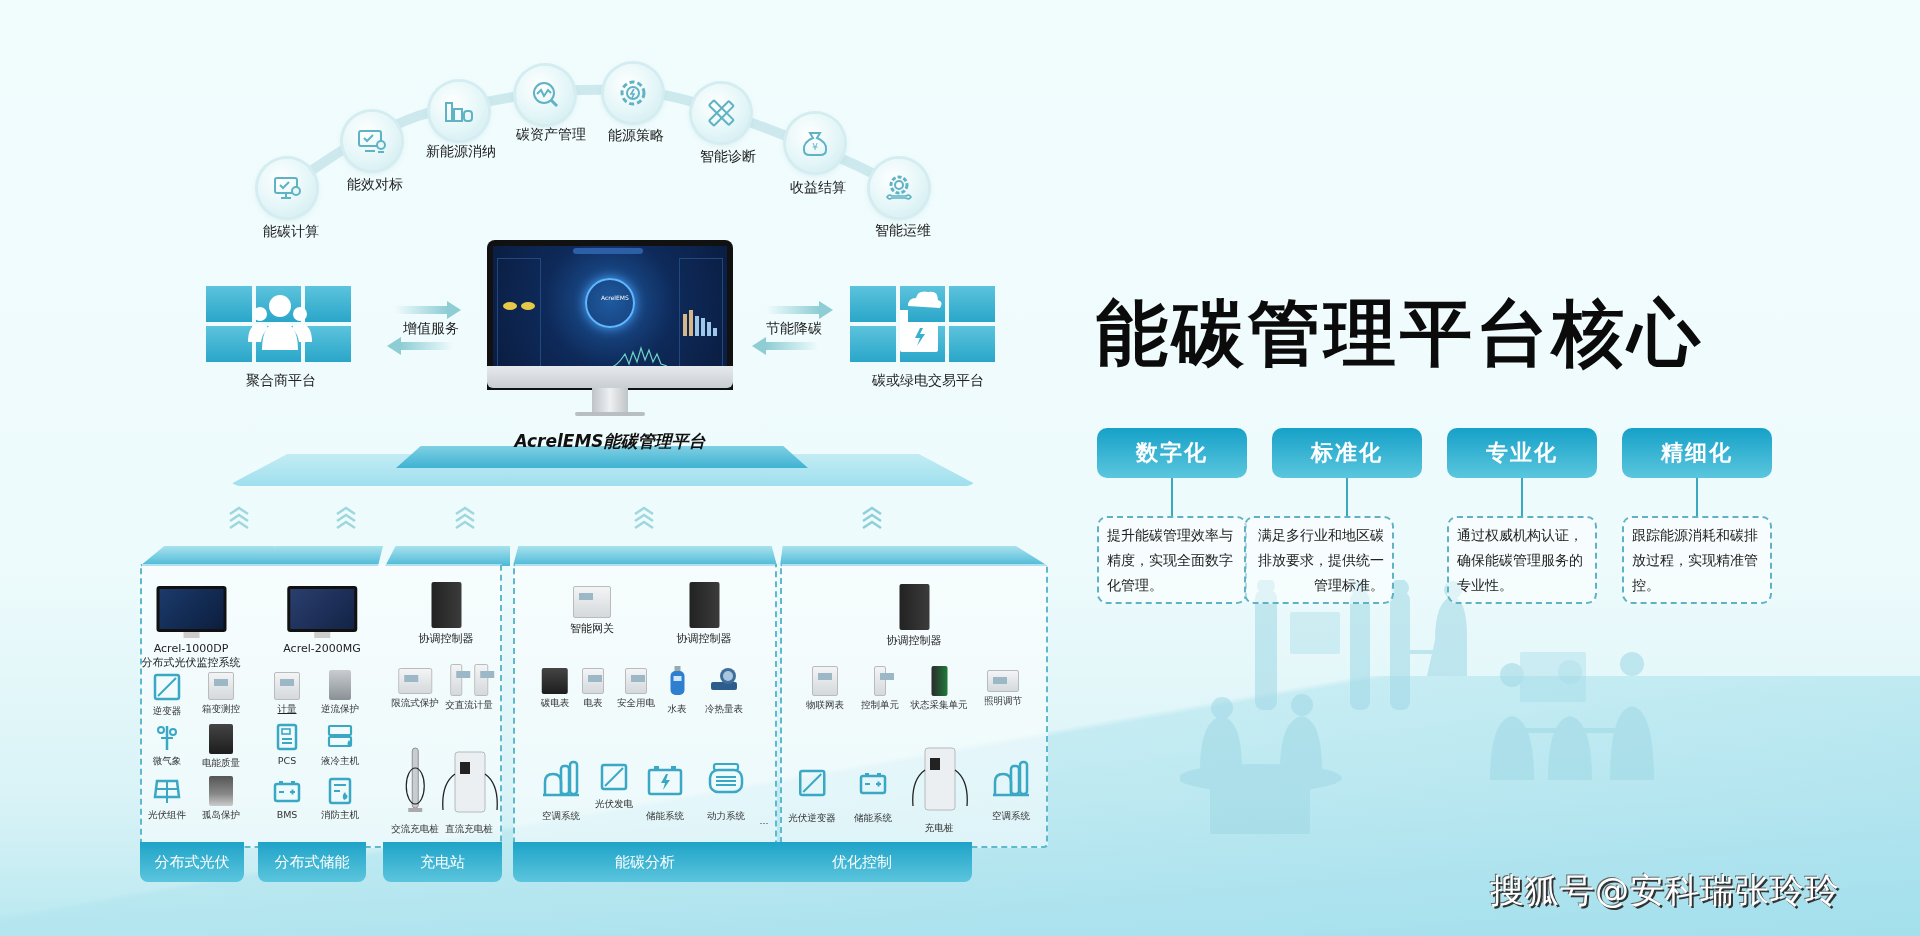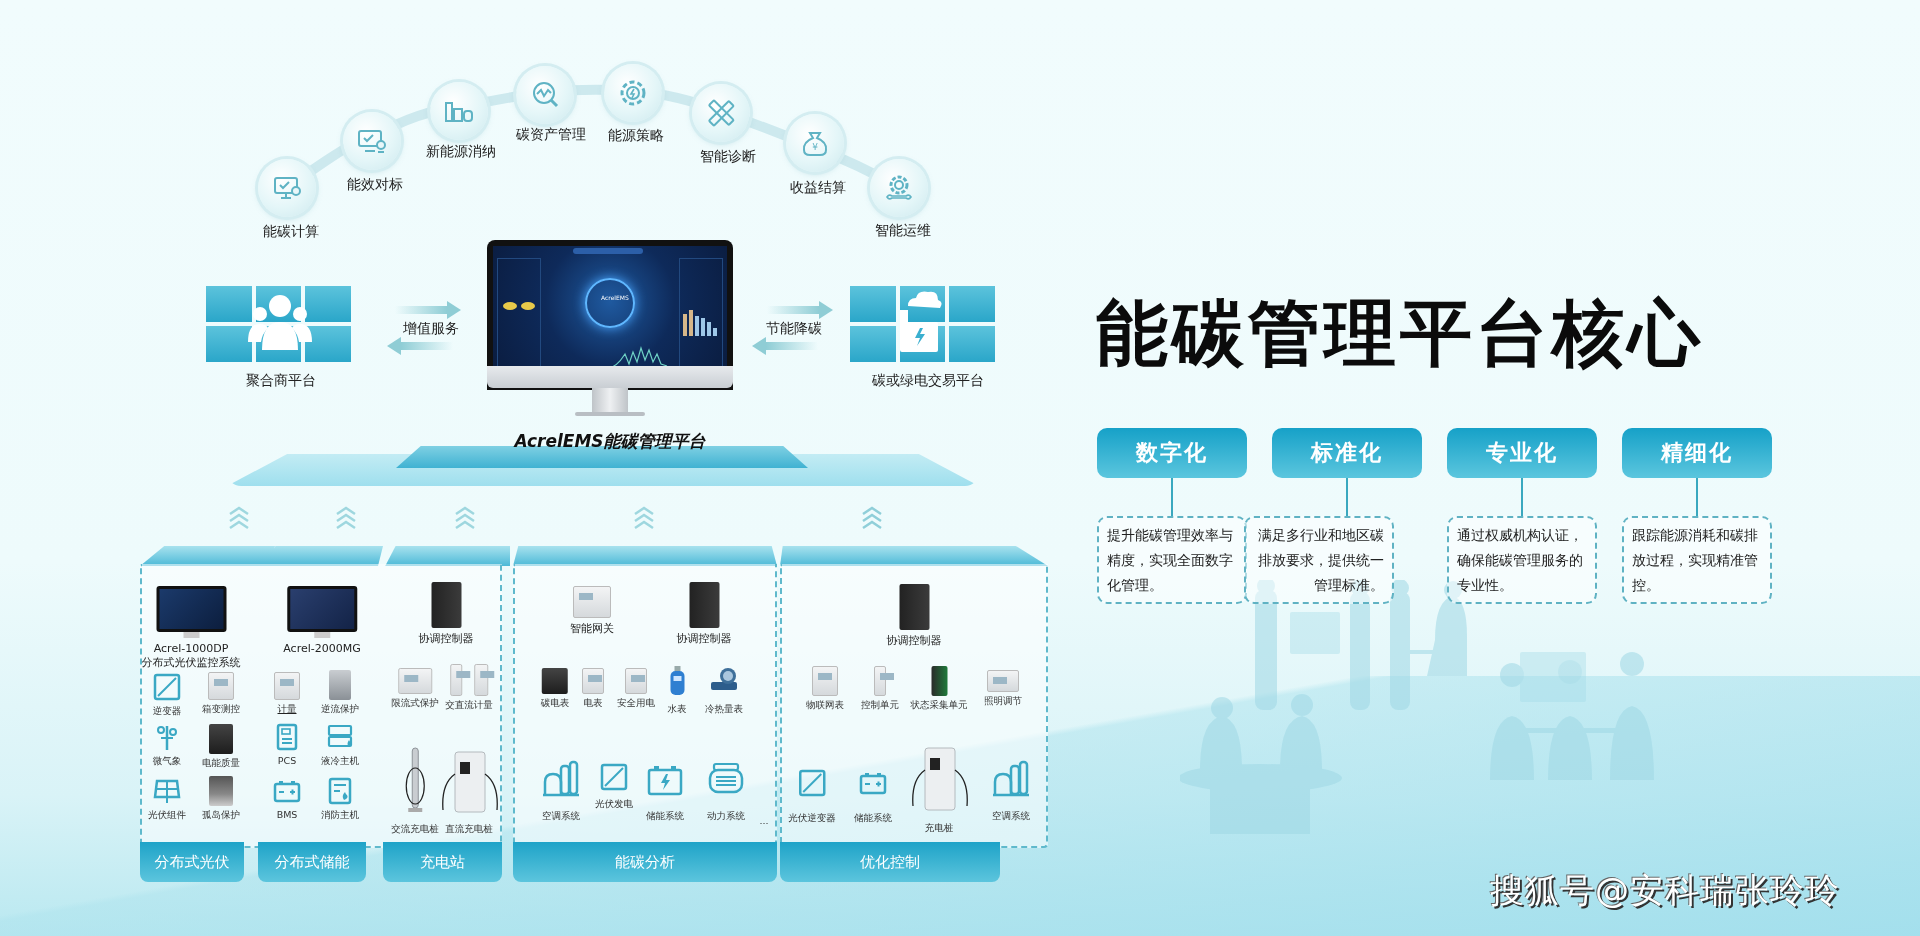--- a/index.html
+++ b/index.html
@@ -586,21 +586,21 @@
       <rect x="29" y="4" width="7" height="32" rx="3" fill="none" stroke="#3aa8c4" stroke-width="2.5"></rect>
       <line x1="2" y1="37" x2="38" y2="37" stroke="#3aa8c4" stroke-width="2.5"></line>
     </svg>
   <span class="lbl" style="margin-top:12px">空调系统</span>
 </div>
 
 <div class="col-foot" style="left:140px;width:104px;">分布式光伏</div>
 <div class="col-foot" style="left:258px;width:108px;">分布式储能</div>
 <div class="col-foot" style="left:383px;width:119px;">充电站</div>
 <div class="col-foot" style="left:513px;width:264px;">能碳分析</div>
-<div class="col-foot" style="left:780px;width:220px;">优化控制</div>
+<div class="col-foot" style="left:752px;width:220px;">优化控制</div>
 
 <svg class="silhouettes" viewBox="0 0 740 260">
   <g fill="#9fd8e5">
     <rect x="75" y="10" width="22" height="120" rx="8"></rect>
       <circle cx="86" cy="6" r="9"></circle>
     <rect x="170" y="12" width="20" height="118" rx="8"></rect>
       <circle cx="180" cy="8" r="9"></circle>
     <rect x="110" y="32" width="50" height="42" rx="2" opacity="0.7"></rect>
     <rect x="210" y="12" width="20" height="118" rx="8"></rect>
       <circle cx="220" cy="8" r="9"></circle>

